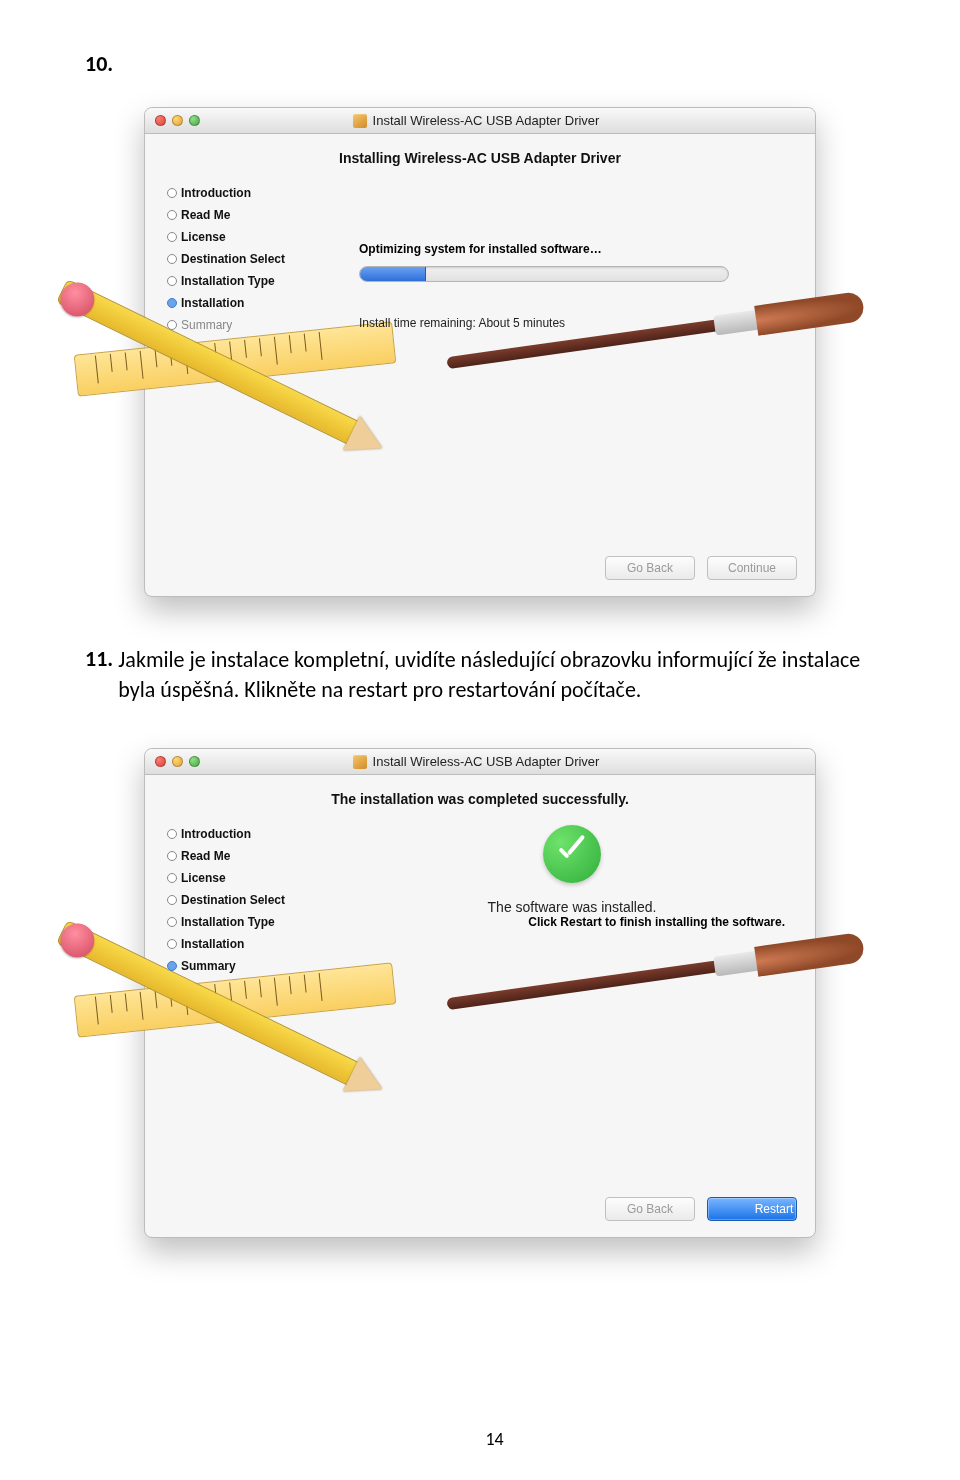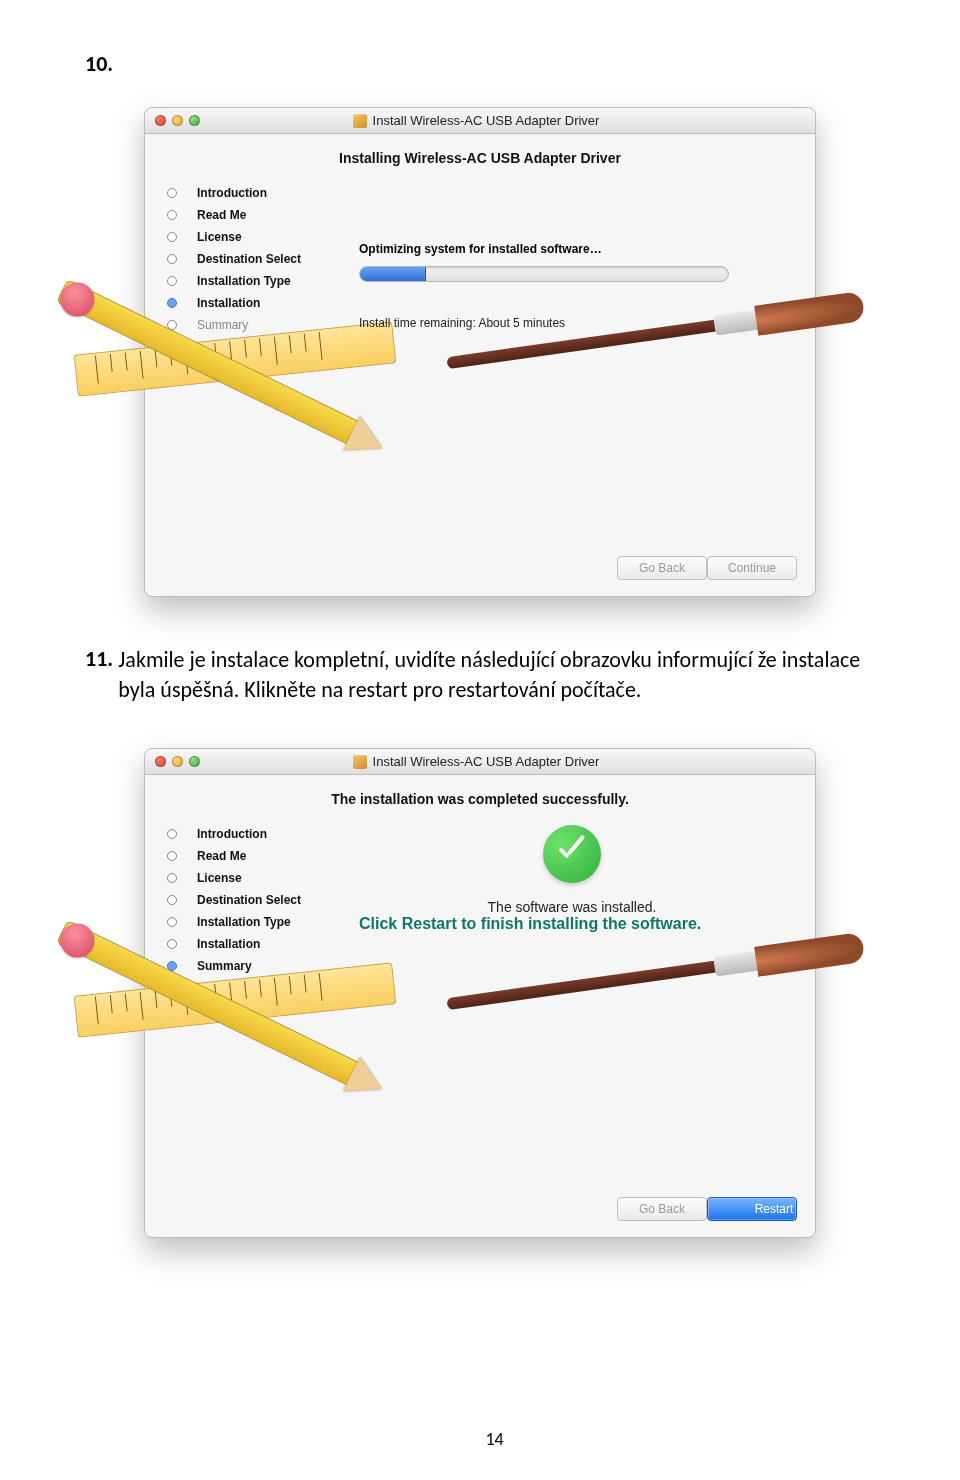--- a/index.html
+++ b/index.html
@@ -56,21 +56,21 @@
       font-size:14px; font-weight:bold; color:#111;
       padding: 16px 0 6px 0;
     }
     .body { display:flex; position: relative; height: 360px; }
     .sidebar {
       width: 190px; padding: 10px 0 0 22px;
       font-family: "Lucida Grande", Arial, sans-serif;
       font-size: 12px;
       position: relative; z-index: 2;
     }
-    .sidebar-item { display:flex; align-items:center; gap:20px; padding: 4px 0; font-weight:bold; color:#111;}
+    .sidebar-item { display:flex; align-items:center; gap:4px; padding: 4px 0; font-weight:bold; color:#111;}
     .bullet { width:10px; height:10px; border:1.5px solid #888; background:#fff; border-radius:50%; }
     .bullet.active { border-color:#3a7dd8; background:#6aa3e8; }
     .sidebar-item.muted { color:#888; font-weight:normal;}
 
     .content {
       flex:1; padding: 30px 30px 0 24px;
       font-family: "Lucida Grande", Arial, sans-serif;
       position:relative; z-index:2;
     }
     .progress-text { font-size:12px; font-weight:bold; margin-bottom: 10px; }
@@ -80,21 +80,21 @@
       overflow:hidden; box-shadow: inset 0 1px 2px rgba(0,0,0,0.15);
     }
     .progress-bar-fill {
       height:100%;
       background: linear-gradient(#69a1f1, #2f6fd8);
       border-right:1px solid #225aaf;
     }
     .time-remaining { font-size:12px; color:#222; margin-top: 34px; }
 
     .buttons {
-      position:absolute; bottom: 16px; right: 18px; display:flex; 
+      position:absolute; bottom: 16px; right: 18px; display:flex; gap: 12px;
       font-family: "Lucida Grande", Arial, sans-serif;
     }
     .mac-btn {
       min-width: 90px; height: 24px; font-size: 12px; color: #9a9a9a;
       background: linear-gradient(#fdfdfd,#eaeaea);
       border:1px solid #c0c0c0; border-radius:4px;
       display:flex;align-items:center;justify-content:center;
     }
     .mac-btn.primary {
       color:#fff;
@@ -125,21 +125,21 @@
     .brush-ferrule{ position:absolute; left:270px; top:2px; width:46px; height:20px; background:linear-gradient(#e9e9e9,#b9b9b9); border-radius:4px;}
     .brush-hair { position:absolute; left:312px; top:-2px; width:108px; height:30px;
       background: radial-gradient(ellipse at left center,#cf7a53,#8f4928 70%); border-radius: 0 40px 40px 0;}
 
     
     .check-circle { width:58px; height:58px; border-radius:50%; background: radial-gradient(circle at 30% 30%, #6fe36b, #2fae3b); margin: 0 auto 16px; position:relative; box-shadow: 0 2px 4px rgba(0,0,0,0.2);}
     .check-circle::after{ content:""; position:absolute; left:15px; top:26px; width:12px; height:4px; background:#fff; transform: rotate(45deg); border-radius:2px;}
     .check-circle::before{ content:""; position:absolute; left:21px; top:18px; width:24px; height:4px; background:#fff; transform: rotate(-50deg); border-radius:2px;}
     .big-success { font-size:22px; font-weight:bold; text-align:center; color:#111; margin-bottom:18px;}
     .sub-success { font-size:14px; text-align:center; color:#222; }
-    .bottom-line { font-size:16px; font-weight:bold; text-align:left; color:#0f766e; }
+    .bottom-line { font-size:12px; font-weight:bold; text-align:right; color:#000000; }
 
     .page-num {
       position:absolute; bottom: 30px; left:0; right:8px;
       text-align:center; font-size:18px; font-family: Calibri, Arial, sans-serif; margin-left: 37px;
     }
   </style>
 </head>
 <body>
 
 <div class="page">

